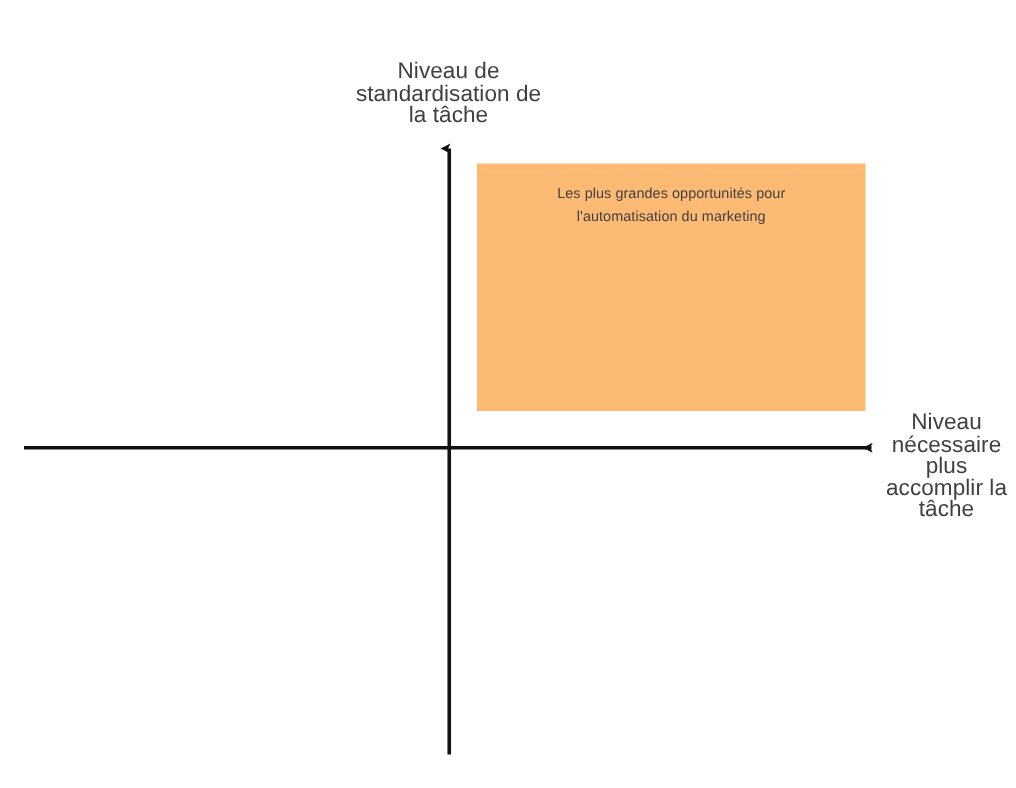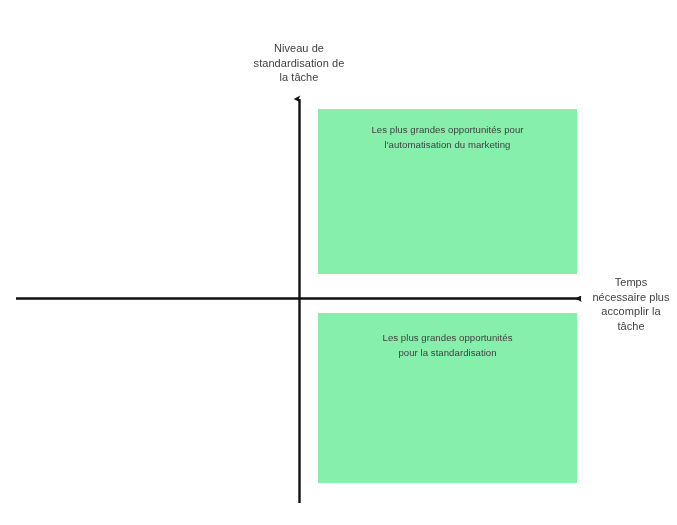--- a/index.html
+++ b/index.html
@@ -25,21 +25,21 @@
     left: 0;
     top: 0;
     width: 677px;
     height: 525px;
     pointer-events: none;
   }
 
   
   .quad-box {
     position: absolute;
-    background: #86efac;
+    background: #fdba74;
     box-sizing: border-box;
   }
   #box-upper-right {
     left: 318px;
     top: 109px;
     width: 259px;
     height: 165px;
   }
   #box-lower-right {
     left: 318px;
@@ -59,21 +59,21 @@
     padding: 0 16px;
     box-sizing: border-box;
   }
   #box-upper-right .quad-label { top: 13px; }
   #box-lower-right .quad-label { top: 17px; }
 
   
   .axis-title {
     position: absolute;
     color: #3f3f3f;
-    font-size: 11px;
+    font-size: 15px;
     line-height: 14.5px;
     letter-spacing: 0.05px;
     text-align: center;
   }
   #y-axis-title {
     left: 229px;
     top: 41px;
     width: 140px;
   }
   #x-axis-title {
@@ -87,26 +87,20 @@
 
 <div id="canvas">
 
   <div class="quad-box" id="box-upper-right">
     <div class="quad-label">
       <span>Les plus grandes opportunités pour</span><br>
       <span>l'automatisation du marketing</span>
     </div>
   </div>
 
-  <div class="quad-box" id="box-lower-right">
-    <div class="quad-label">
-      <span>Les plus grandes opportunités</span><br>
-      <span>pour la standardisation</span>
-    </div>
-  </div>
 
   <svg class="axis-svg" viewBox="0 0 677 525">
     <defs>
       <marker id="arrow-up" markerWidth="10" markerHeight="10" refX="3" refY="6.2" orient="auto" markerUnits="userSpaceOnUse">
         <path d="M 3 0.4 L 6.4 7 L 3 5.4 L -0.4 7 Z" fill="#111111"></path>
       </marker>
       <marker id="arrow-right" markerWidth="10" markerHeight="10" refX="6.2" refY="3" orient="auto" markerUnits="userSpaceOnUse">
         <path d="M 0.4 3 L 7 -0.4 L 5.4 3 L 7 6.4 Z" fill="#111111"></path>
       </marker>
     </defs>
@@ -116,19 +110,19 @@
     <line x1="16" y1="298.5" x2="581" y2="298.5" stroke="#111111" stroke-width="2.4" marker-end="url(#arrow-right)"></line>
   </svg>
 
   <div class="axis-title" id="y-axis-title">
     <span>Niveau de</span><br>
     <span>standardisation de</span><br>
     <span>la tâche</span>
   </div>
 
   <div class="axis-title" id="x-axis-title">
-    <span>Temps</span><br>
+    <span>Niveau</span><br>
     <span>nécessaire plus</span><br>
     <span>accomplir la</span><br>
     <span>tâche</span>
   </div>
 
 </div>
 
 </body></html>

